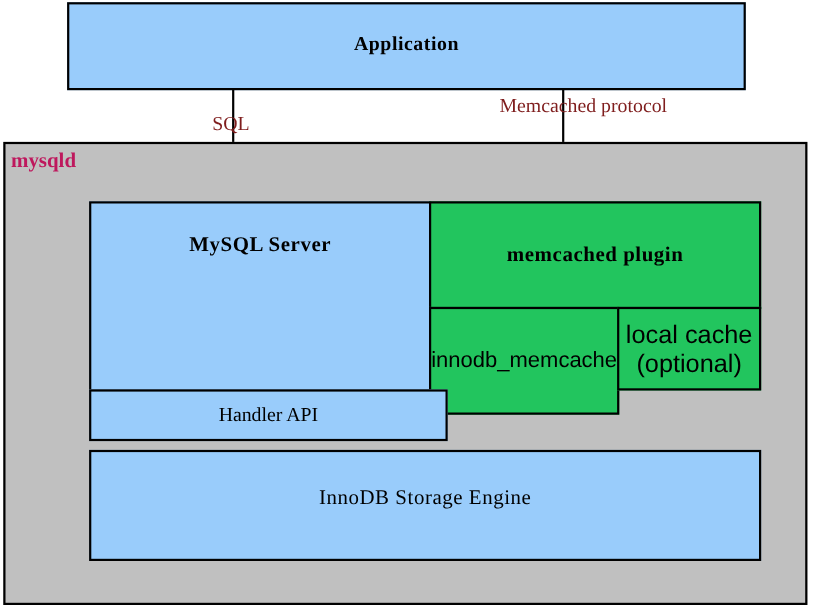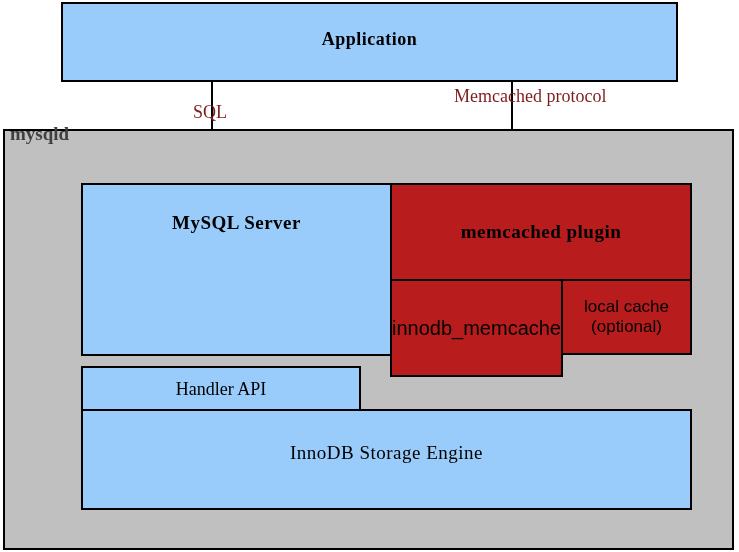--- a/index.html
+++ b/index.html
@@ -15,62 +15,61 @@
     position: absolute;
     box-sizing: border-box;
     border: 2px solid #000000;
     display: flex;
     align-items: center;
     justify-content: center;
     text-align: center;
     color: #000000;
   }
   .blue   { background: #99CCFB; }
-  .orange { background: #b91c1c; }
+  .orange { background: #22c55e; }
 
   .app-box {
     left: 61px; top: 2px; width: 617px; height: 80px;
     align-items: flex-start; padding-top: 25px;
     font-weight: bold; font-size: 18px; letter-spacing: 0.5px;
   }
   .mysqld-container {
     position: absolute;
     left: 3px; top: 129px; width: 731px; height: 421px;
     box-sizing: border-box;
     background: #C0C0C0;
     border: 2px solid #000000;
   }
   .mysqld-label {
     position: absolute;
-    left: 10px; top: 123px;
+    left: 10px; top: 136px;
     font-weight: bold; font-size: 19px;
-    color: #404040;
+    color: #be185d;
   }
   .mysql-server-box {
     left: 81px; top: 183px; width: 311px; height: 173px;
     align-items: flex-start; padding-top: 27px;
     font-weight: bold; font-size: 19px; letter-spacing: 0.5px;
   }
   .memcached-plugin-box {
     left: 390px; top: 183px; width: 302px; height: 98px;
     font-weight: bold; font-size: 19px; letter-spacing: 0.5px;
   }
   .innodb-memcache-box {
     left: 390px; top: 279px; width: 173px; height: 98px;
     font-family: "Liberation Sans", sans-serif; font-size: 20px;
   }
   .local-cache-box {
     left: 561px; top: 279px; width: 131px; height: 76px;
-    font-family: "Liberation Sans", sans-serif; font-size: 17px;
+    font-family: "Liberation Sans", sans-serif; font-size: 23px;
     flex-direction: column; line-height: 1.15;
   }
   .handler-api-box {
-    left: 81px; top: 354px; width: 280px; height: 47px;
+    left: 81px; top: 354px; width: 326px; height: 47px;
     font-size: 18px;
-    margin-top: 12px;
   }
   .innodb-api-box {
     left: 390px; top: 354px; width: 173px; height: 48px;
     font-size: 18px;
   }
   .storage-engine-box {
     left: 81px; top: 409px; width: 611px; height: 101px;
     font-weight: normal; font-size: 19px; letter-spacing: 0.5px;
     padding-bottom: 14px;
   }

